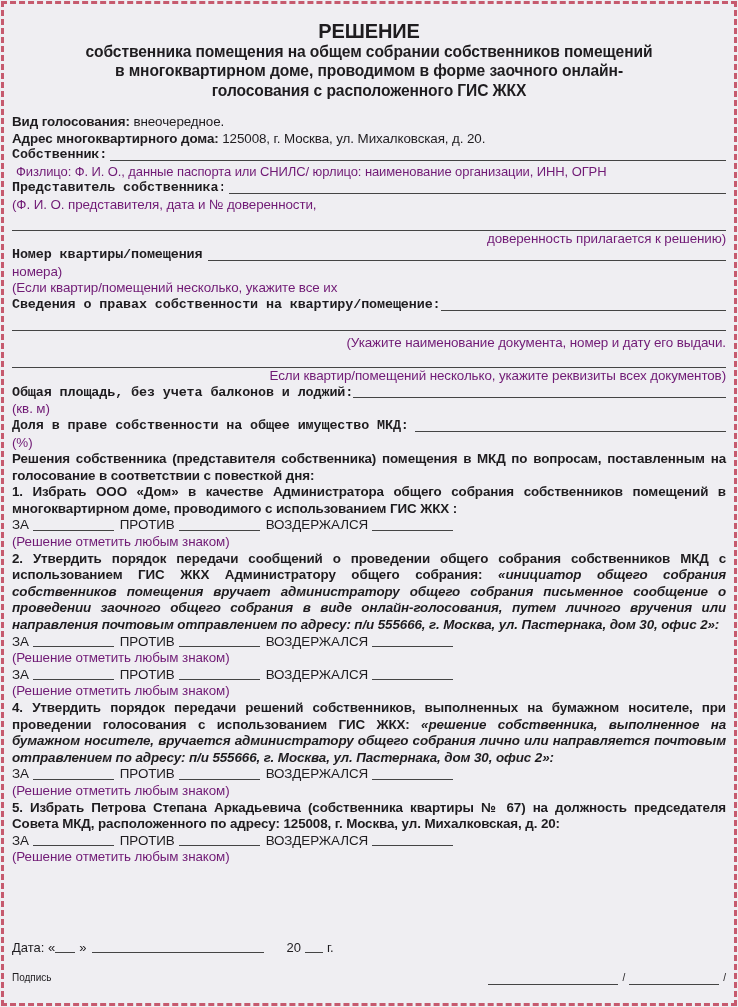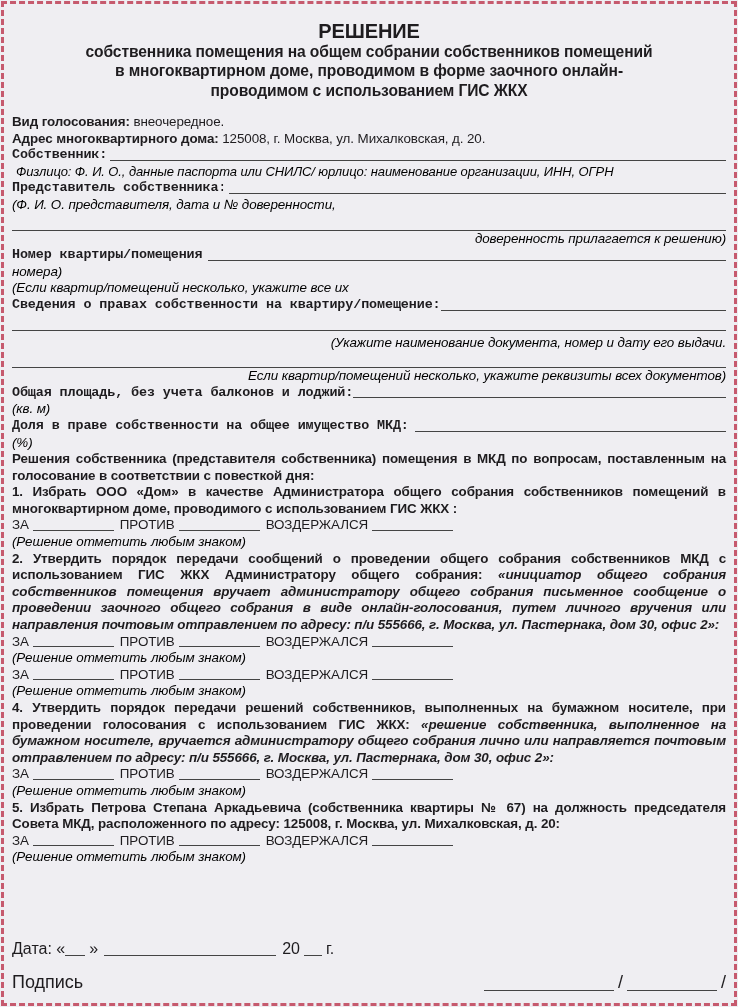--- a/index.html
+++ b/index.html
@@ -21,43 +21,43 @@
     font-size: 13.4px; line-height: 16.6px;
     letter-spacing: -0.1px;
   }
   .title-block { text-align: center; font-weight: bold; font-size: 15.6px; line-height: 19.5px; margin-bottom: 14px; }
   .title-block .main { font-size: 20px; }
   .b { font-weight: bold; }
   .bi { font-weight: bold; font-style: italic; }
   .row { display: flex; align-items: flex-end; white-space: nowrap; font-family: Liberation Mono, monospace; }
   .line { flex: 1; border-bottom: 1px solid #444; height: 12px; margin-left: 3px; margin-bottom: 3px; }
   .fullline { border-bottom: 1px solid #444; height: 16px; }
-  .hint { font-style: italic; color: #000000; }
+  .hint { color: #701a75; }
   .c { text-align: right; }
   .r { }
   .justify { text-align: justify; }
   .vote { display: flex; align-items: flex-end; }
   .vote .lbl { margin-right: 4px; }
   .vote .blank { display: inline-block; width: 81px; border-bottom: 1px solid #444; margin-right: 6px; height: 12px; margin-bottom: 3px; }
-  .footer-date { position: absolute; left: 12px; top: 940px; font-size: 16px; display: flex; align-items: flex-end; }
+  .footer-date { position: absolute; left: 12px; top: 940px; font-size: 13px; display: flex; align-items: flex-end; }
   .u { display: inline-block; border-bottom: 1px solid #444; height: 12px; margin-bottom: 2px; }
-  .footer-sign { position: absolute; left: 12px; right: 12px; top: 972px; font-size: 18px; display: flex; align-items: flex-end; }
+  .footer-sign { position: absolute; left: 12px; right: 12px; top: 972px; font-size: 10px; display: flex; align-items: flex-start; }
   .footer-sign .grow { flex: 1; }
 </style>
 </head>
 <body>
 
 <div class="frame"></div>
 
 <div class="doc">
   <div class="title-block">
     <div class="main">РЕШЕНИЕ</div>
     <div>собственника помещения на общем собрании собственников помещений</div>
     <div>в многоквартирном доме, проводимом в форме заочного онлайн-</div>
-    <div>проводимом с использованием ГИС ЖКХ</div>
+    <div>голосования с расположенного ГИС ЖКХ</div>
   </div>
 
   <div><span class="b">Вид голосования:</span><span> внеочередное.</span></div>
   <div><span class="b">Адрес многоквартирного дома:</span><span> 125008, г. Москва, ул. Михалковская, д. 20.</span></div>
   <div class="row">
       <span class="b">Собственник:</span>
       <span class="line"></span>
     </div>
   <div class="hint" style="padding-left:4px;font-size:13px;">Физлицо: Ф. И. О., данные паспорта или СНИЛС/ юрлицо: наименование организации, ИНН, ОГРН</div>
   <div class="row">
@@ -150,21 +150,21 @@
       <span class="blank"></span>
   </div>
   <div class="hint">(Решение отметить любым знаком)</div>
 </div>
 
 <div class="footer-date">
   <span>Дата: «</span>
   <span class="u" style="width:20px"></span>
   <span style="margin:0 6px 0 4px">»</span>
   <span class="u" style="width:172px"></span>
-  <span style="margin:0 4px 0 6px">20</span>
+  <span style="margin:0 4px 0 22px">20</span>
   <span class="u" style="width:18px"></span>
   <span style="margin-left:4px">г.</span>
 </div>
 
 <div class="footer-sign">
   <span>Подпись</span>
   <span class="grow"></span>
   <span class="u" style="width:130px"></span>
   <span style="margin:0 4px">/</span>
   <span class="u" style="width:90px"></span>

